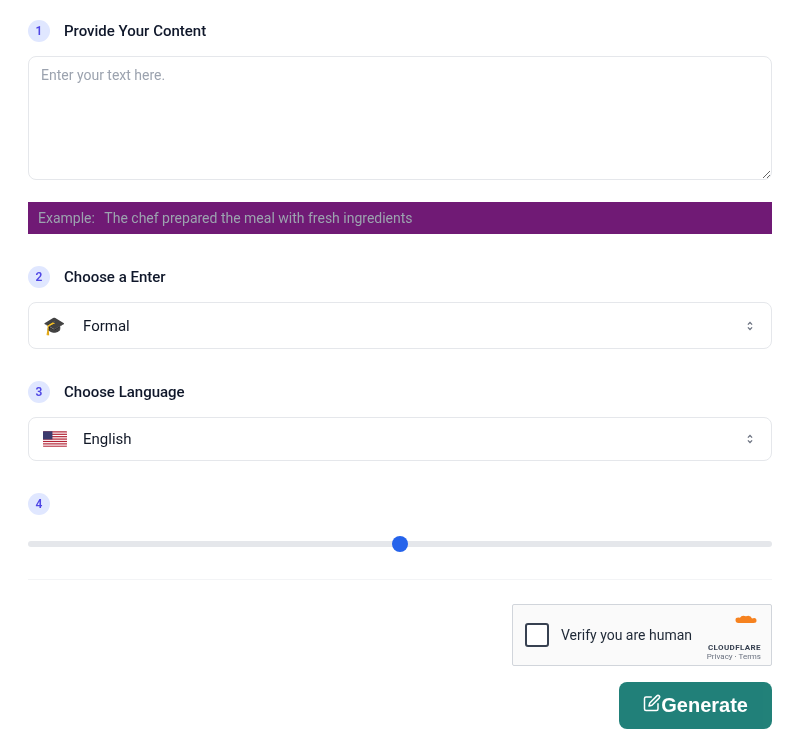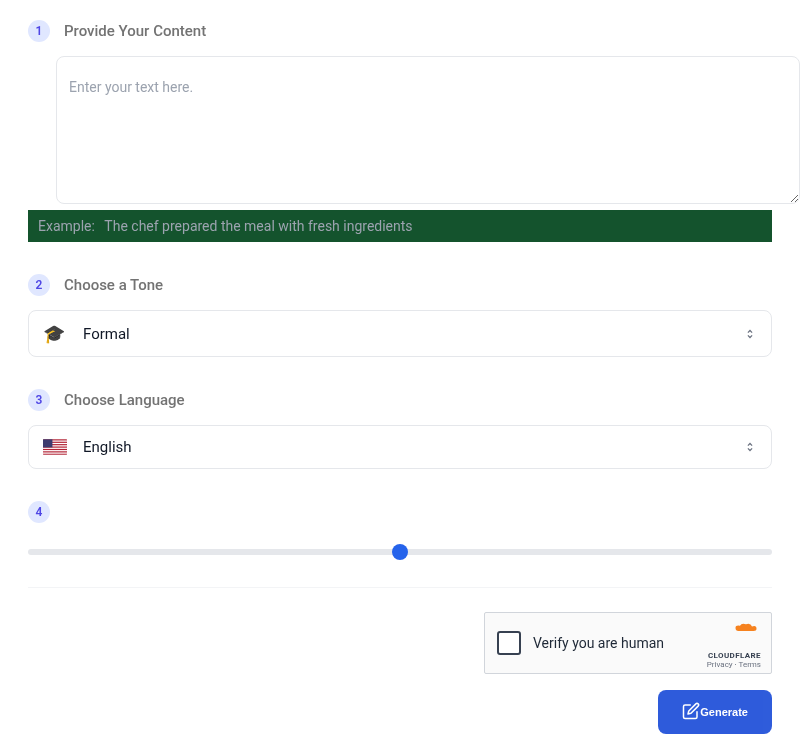--- a/index.html
+++ b/index.html
@@ -34,47 +34,46 @@
       color: #4f46e5;
       font-weight: 600;
       font-size: 12px;
       display: flex;
       align-items: center;
       justify-content: center;
     }
 
     .section-title {
       font-size: 15px;
-      color: #737373;
+      color: #0f172a;
       font-weight: 500;
     }
 
     .textarea {
       width: 100%;
-      height: 148px;
+      height: 124px;
       border: 1px solid #e5e7eb;
       border-radius: 8px;
-      padding: 22px 12px;
+      padding: 10px 12px;
       font-size: 14px;
       color: #111827;
       font-family: inherit;
       resize: both;
-      margin-left: 28px;
     }
 
     .textarea::placeholder {
       color: #9ca3af;
     }
 
     .example-bar {
-      background: #14532d;
+      background: #701a75;
       padding: 8px 10px;
       font-size: 14px;
       color: #9ca3af;
-      margin-top: 2px;
+      margin-top: 18px;
     }
 
     .example-bar .example-label {
       display: inline;
     }
 
     .example-bar .example-text {
       display: inline;
       margin-left: 6px;
     }
@@ -145,21 +144,21 @@
       transform: translate(-50%, -50%);
     }
 
     .footer-area {
       border-top: 1px solid #f3f4f6;
       margin-top: 16px;
       padding-top: 24px;
     }
 
     .captcha-box {
-      width: 288px;
+      width: 260px;
       height: 62px;
       border: 1px solid #d1d5db;
       border-radius: 2px;
       margin-left: auto;
       display: flex;
       align-items: center;
       padding: 0 12px;
       gap: 12px;
       background: #fafafa;
       position: relative;
@@ -205,26 +204,26 @@
       color: #6b7280;
     }
 
     .generate-row {
       display: flex;
       justify-content: flex-end;
       margin-top: 16px;
     }
 
     .generate-btn {
-      background: #1d4ed8;
+      background: #0f766e;
       color: #fff;
       border: none;
       border-radius: 8px;
       padding: 12px 24px;
-      font-size: 11px;
+      font-size: 20px;
       font-weight: 600;
       display: flex;
       align-items: center;
       cursor: pointer;
       opacity: 0.92;
     }
 
     .generate-btn svg {
       width: 18px;
       height: 18px;
@@ -241,21 +240,21 @@
   <textarea class="textarea" placeholder="Enter your text here." style=""></textarea>
   <div class="example-bar">
     <span class="example-label">Example:</span>
     <span class="example-text">The chef prepared the meal with fresh ingredients</span>
   </div>
 </div>
 
 <div class="section">
   <div class="section-header">
     <div class="step-number">2</div>
-    <div class="section-title">Choose a Tone</div>
+    <div class="section-title">Choose a Enter</div>
   </div>
   <div class="select-box">
     <div class="select-icon select-grad">🎓</div>
     <div>Formal</div>
     <div class="select-chevrons">
       <svg viewBox="0 0 20 20" fill="none" stroke="currentColor" stroke-width="1.8">
         <path d="M7 8l3-3 3 3"></path>
         <path d="M7 12l3 3 3-3"></path>
       </svg>
     </div>

